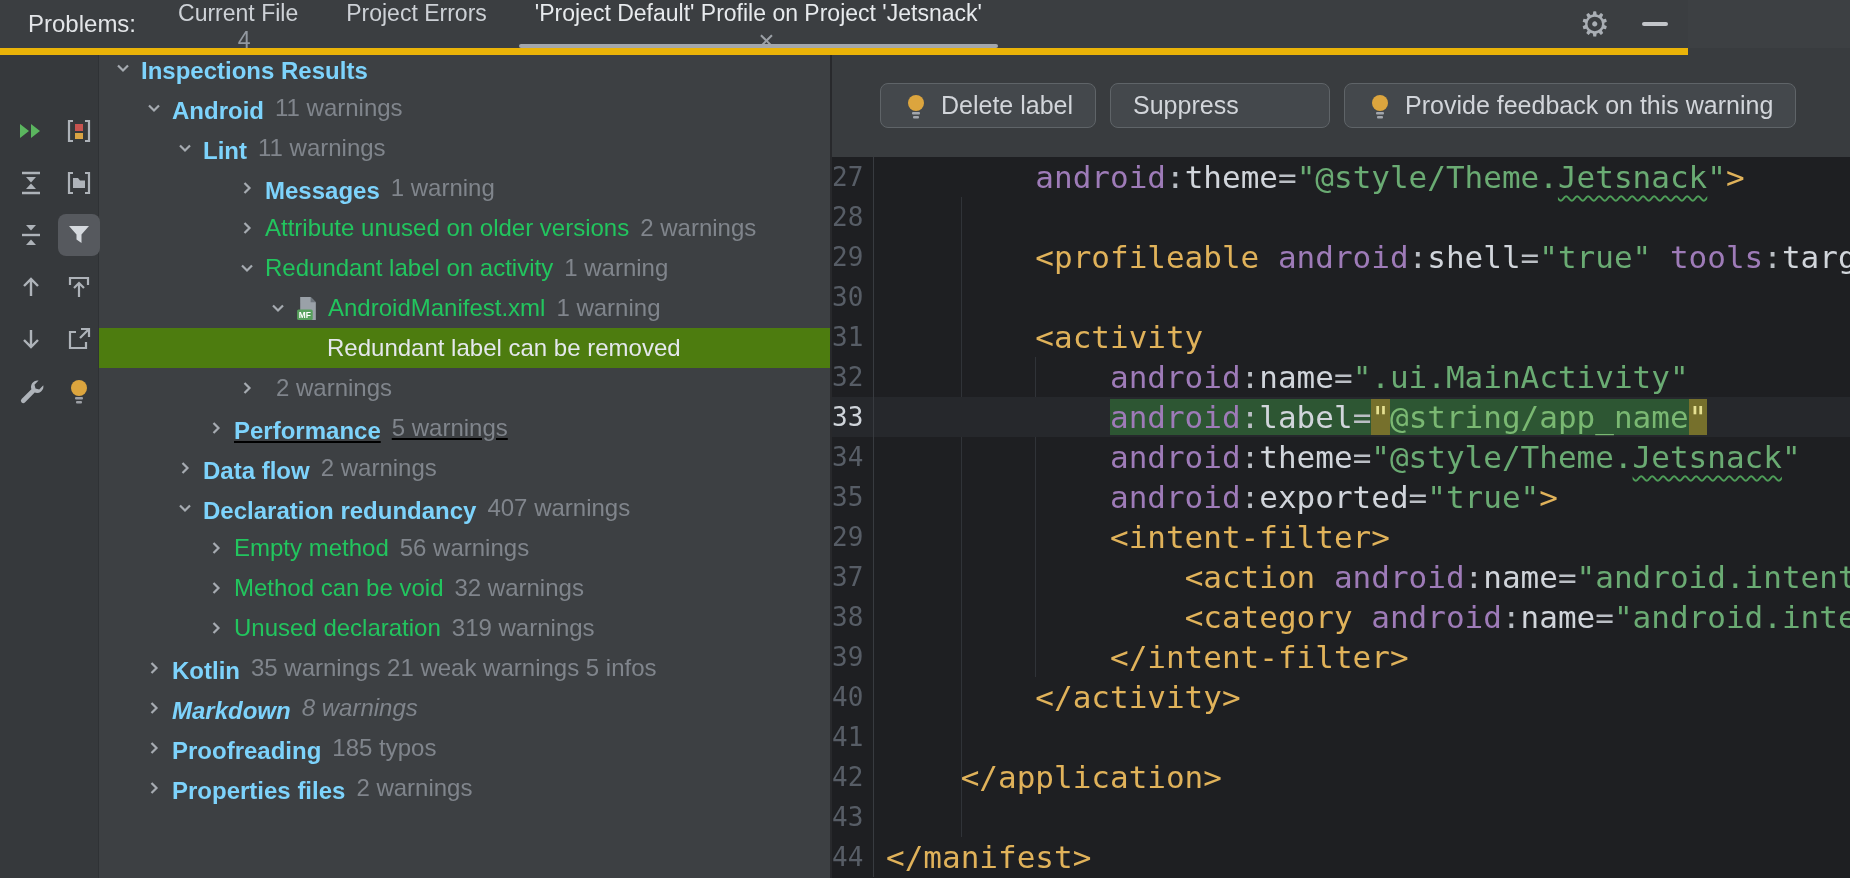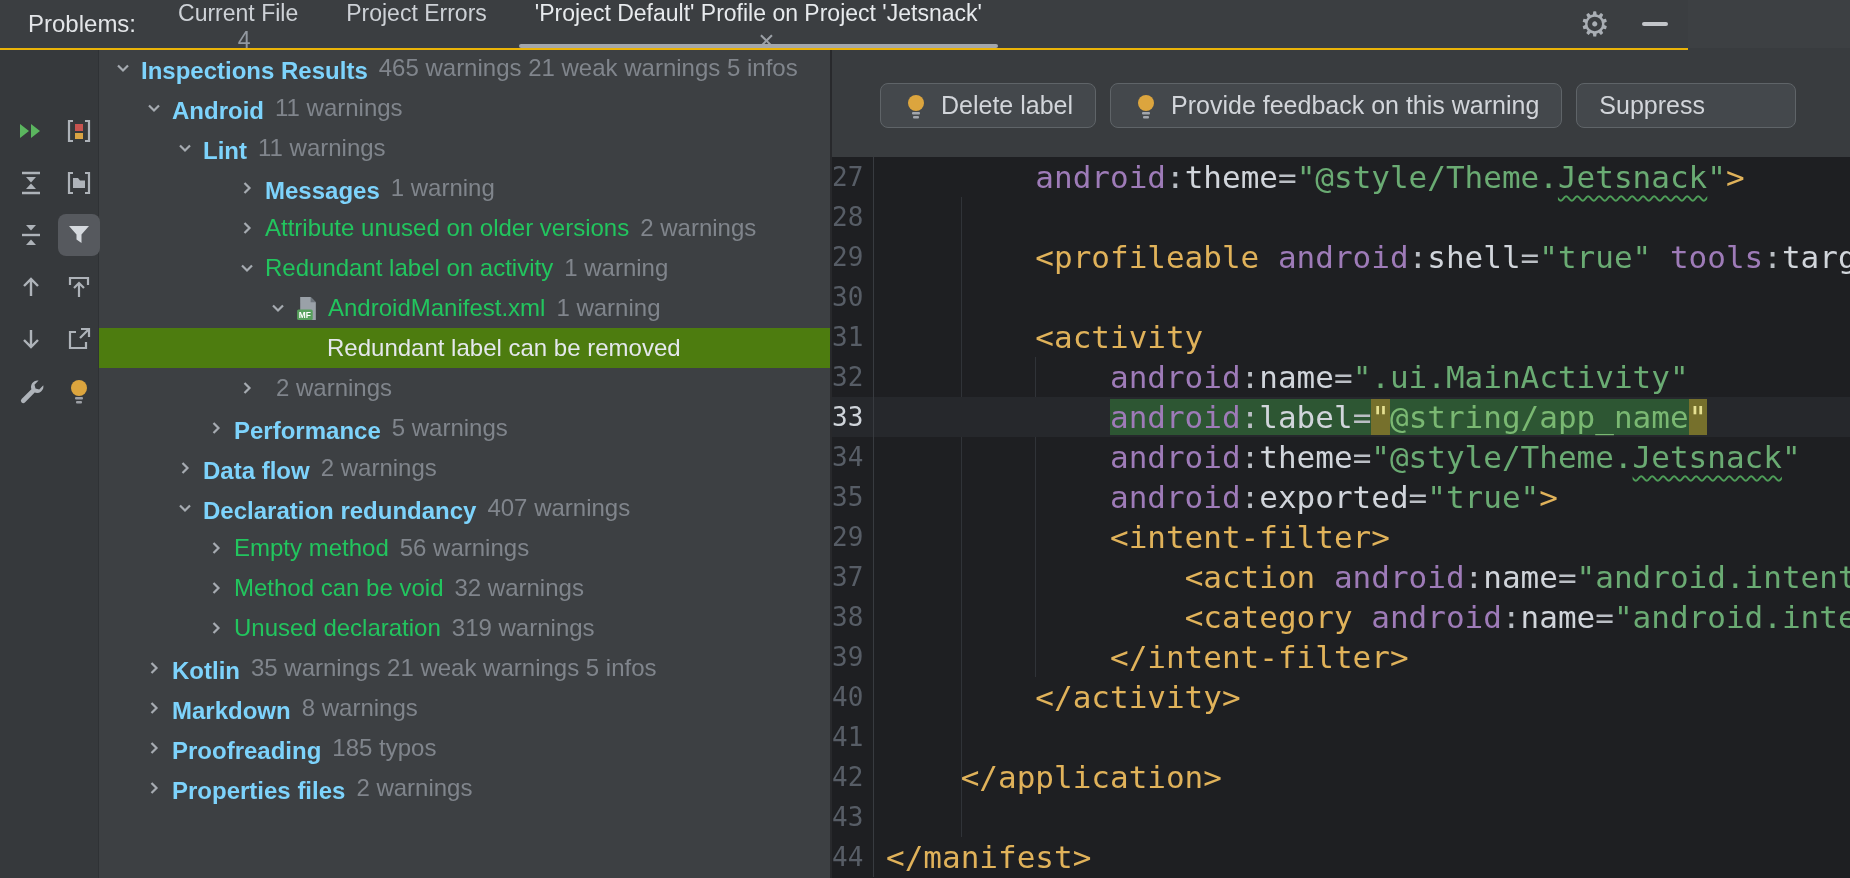--- a/index.html
+++ b/index.html
@@ -1,21 +1,21 @@
 <!DOCTYPE html>
 <html><head>
 <meta charset="utf-8">
 <style>
   html,body{margin:0;padding:0;background:#3C3F42;}
   #app{position:relative;width:1850px;height:878px;overflow:hidden;
        font-family:"Liberation Sans",sans-serif;background:#3D4043;}
 
   
   #topbar{position:absolute;left:0;top:0;width:1688px;height:48px;background:#3B3E41;
-          border-bottom:2px solid #eab308;display:flex;align-items:center;z-index:30;}
+          border-bottom:7px solid #eab308;display:flex;align-items:center;z-index:30;}
   .panel-title{color:#E3E5E8;font-size:24px;margin:0 18px 0 28px;white-space:nowrap;}
   .tab{position:relative;height:48px;display:flex;align-items:center;padding:0 24px;
        color:#CDD1D6;font-size:23px;white-space:nowrap;cursor:default;flex-direction:column;}
   .tab .badge{color:#9298A0;margin-left:12px;}
   .badge:empty{display:none;}
   .tab.active{color:#E7EAED;}
   .tab.active::after{content:"";position:absolute;left:8px;right:8px;bottom:0;height:4px;
        background:#A3A7AB;border-radius:2px;}
   .tab-close{margin-left:16px;color:#9BA0A6;font-size:28px;line-height:28px;}
   .topbar-spacer{flex:1;}
@@ -175,21 +175,20 @@
     </div>
 
   <div id="tree">
       <div class="trow bold" style="padding-left: 14px;">
         <span class="chev">
           <svg width="16" height="16" viewBox="0 0 16 16">
             <polyline points="3,5.5 8,10.5 13,5.5" stroke="#A6ABB1" stroke-width="2.2" fill="none"></polyline>
           </svg>
         </span>
         <span class="tlabel">Inspections Results</span>
-        <span class="tcount">465 warnings 21 weak warnings 5 infos</span>
       </div>
       <div class="trow bold" style="padding-left: 45px;">
         <span class="chev">
           <svg width="16" height="16" viewBox="0 0 16 16">
             <polyline points="3,5.5 8,10.5 13,5.5" stroke="#A6ABB1" stroke-width="2.2" fill="none"></polyline>
           </svg>
         </span>
         <span class="tlabel">Android</span>
         <span class="tcount">11 warnings</span>
       </div>
@@ -251,21 +250,21 @@
         <span class="tlabel">Redundant label can be removed</span>
       </div>
       <div class="trow" style="padding-left: 138px;">
         <span class="chev">
           <svg width="16" height="16" viewBox="0 0 16 16">
             <polyline points="5.5,3 10.5,8 5.5,13" stroke="#A6ABB1" stroke-width="2.2" fill="none"></polyline>
           </svg>
         </span>
         <span class="tcount">2 warnings</span>
       </div>
-      <div class="trow bold" style="padding-left: 107px;">
+      <div class="trow bold" style="padding-left: 107px; text-decoration: underline;">
         <span class="chev">
           <svg width="16" height="16" viewBox="0 0 16 16">
             <polyline points="5.5,3 10.5,8 5.5,13" stroke="#A6ABB1" stroke-width="2.2" fill="none"></polyline>
           </svg>
         </span>
         <span class="tlabel">Performance</span>
         <span class="tcount">5 warnings</span>
       </div>
       <div class="trow bold" style="padding-left: 76px;">
         <span class="chev">
@@ -314,21 +313,21 @@
       </div>
       <div class="trow bold" style="padding-left: 45px;">
         <span class="chev">
           <svg width="16" height="16" viewBox="0 0 16 16">
             <polyline points="5.5,3 10.5,8 5.5,13" stroke="#A6ABB1" stroke-width="2.2" fill="none"></polyline>
           </svg>
         </span>
         <span class="tlabel">Kotlin</span>
         <span class="tcount">35 warnings 21 weak warnings 5 infos</span>
       </div>
-      <div class="trow bold" style="padding-left: 45px;">
+      <div class="trow bold" style="padding-left: 45px; font-style: italic;">
         <span class="chev">
           <svg width="16" height="16" viewBox="0 0 16 16">
             <polyline points="5.5,3 10.5,8 5.5,13" stroke="#A6ABB1" stroke-width="2.2" fill="none"></polyline>
           </svg>
         </span>
         <span class="tlabel">Markdown</span>
         <span class="tcount">8 warnings</span>
       </div>
       <div class="trow bold" style="padding-left: 45px;">
         <span class="chev">
@@ -355,33 +354,33 @@
       <button class="act">
         <span class="bulb">
           <svg width="26" height="28" viewBox="0 0 26 28">
               <circle cx="13" cy="11" r="8" fill="#DCA53E"></circle>
               <rect x="9" y="20" width="8" height="2.5" rx="1" fill="#A2A6AC"></rect>
               <rect x="10" y="24" width="6" height="2.5" rx="1" fill="#A2A6AC"></rect>
             </svg>
         </span>
         <span>Delete label</span>
       </button>
+      <button class="act" style="min-width:220px;justify-content:flex-start;">
+        <span>Suppress</span>
+      </button>
       <button class="act">
         <span class="bulb">
           <svg width="26" height="28" viewBox="0 0 26 28">
               <circle cx="13" cy="11" r="8" fill="#DCA53E"></circle>
               <rect x="9" y="20" width="8" height="2.5" rx="1" fill="#A2A6AC"></rect>
               <rect x="10" y="24" width="6" height="2.5" rx="1" fill="#A2A6AC"></rect>
             </svg>
         </span>
         <span>Provide feedback on this warning</span>
       </button>
-      <button class="act" style="min-width:220px;justify-content:flex-start;">
-        <span>Suppress</span>
-      </button>
     </div>
     <div id="editor">
       <div class="guide" style="left:129px;top:40px;height:640px;"></div>
       <div class="guide" style="left:203px;top:200px;height:320px;"></div>
     <div class="line">
           <span class="gutter">27</span>
           <span class="code">        <span class="tk-ns">android</span><span class="tk-p">:</span><span class="tk-at">theme</span><span class="tk-p">=</span><span class="tk-s">"@style/Theme.</span><span class="tk-typo">Jetsnack</span><span class="tk-s">"</span><span class="tk-tag">&gt;</span></span>
         </div>
         <div class="line">
           <span class="gutter">28</span>

